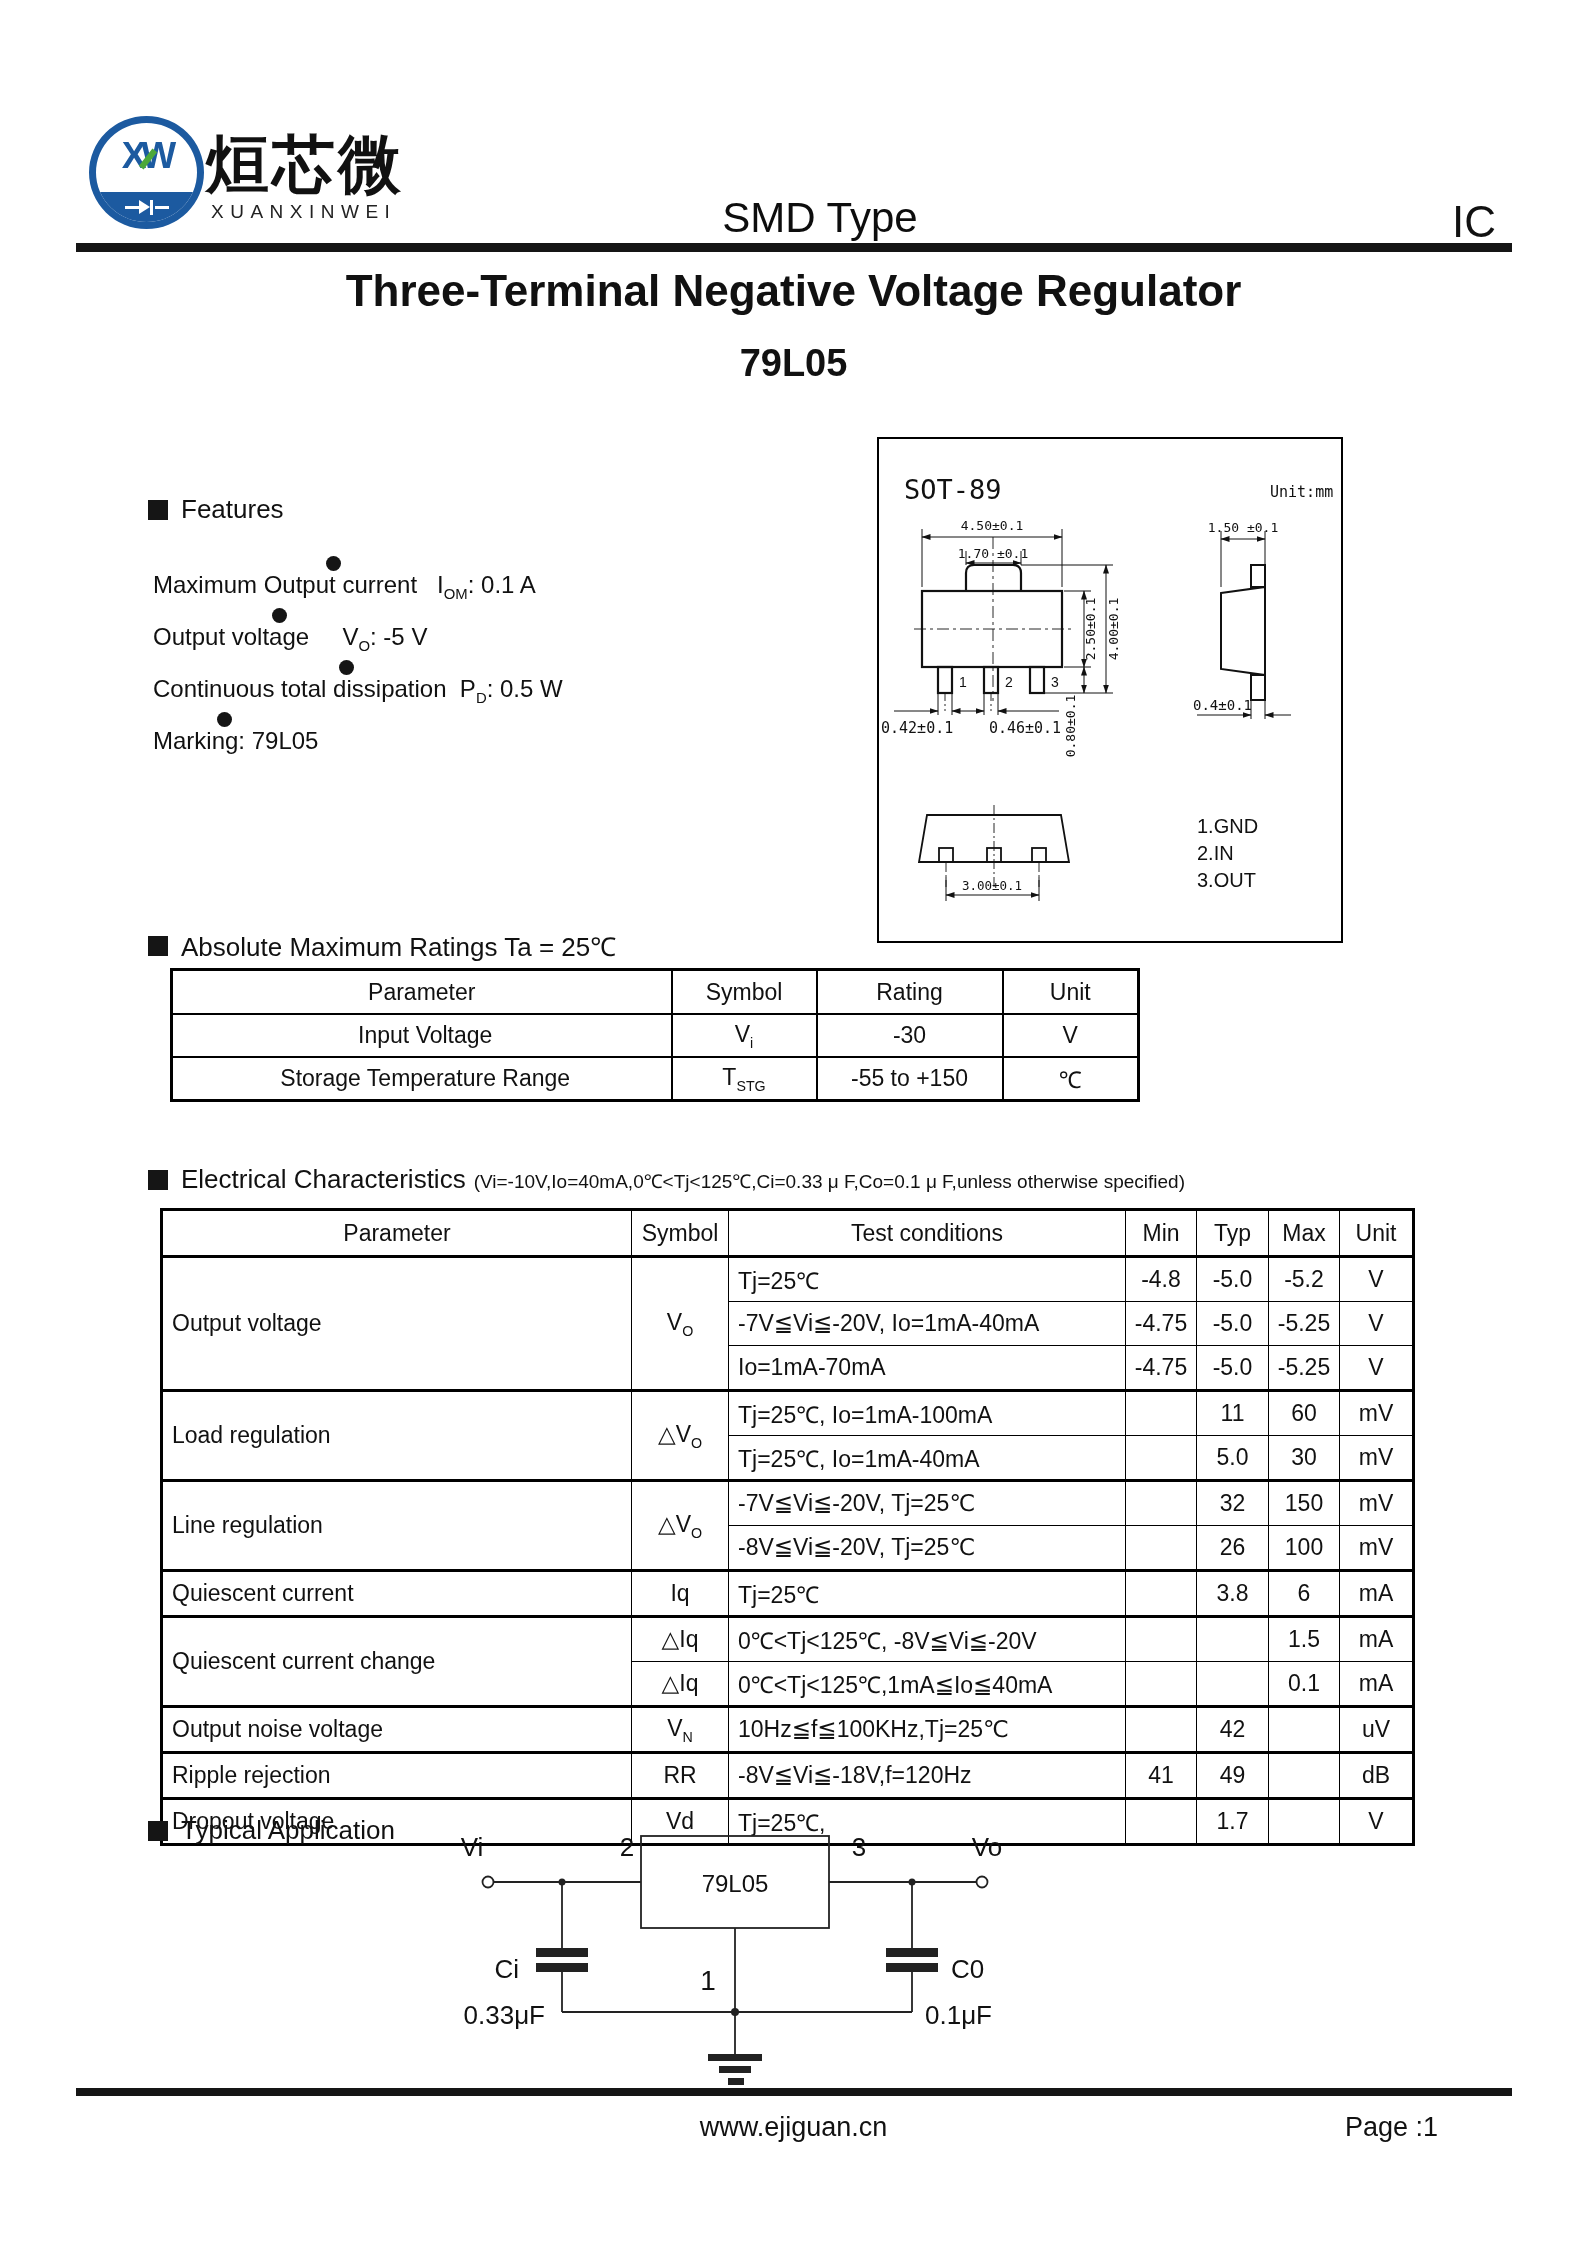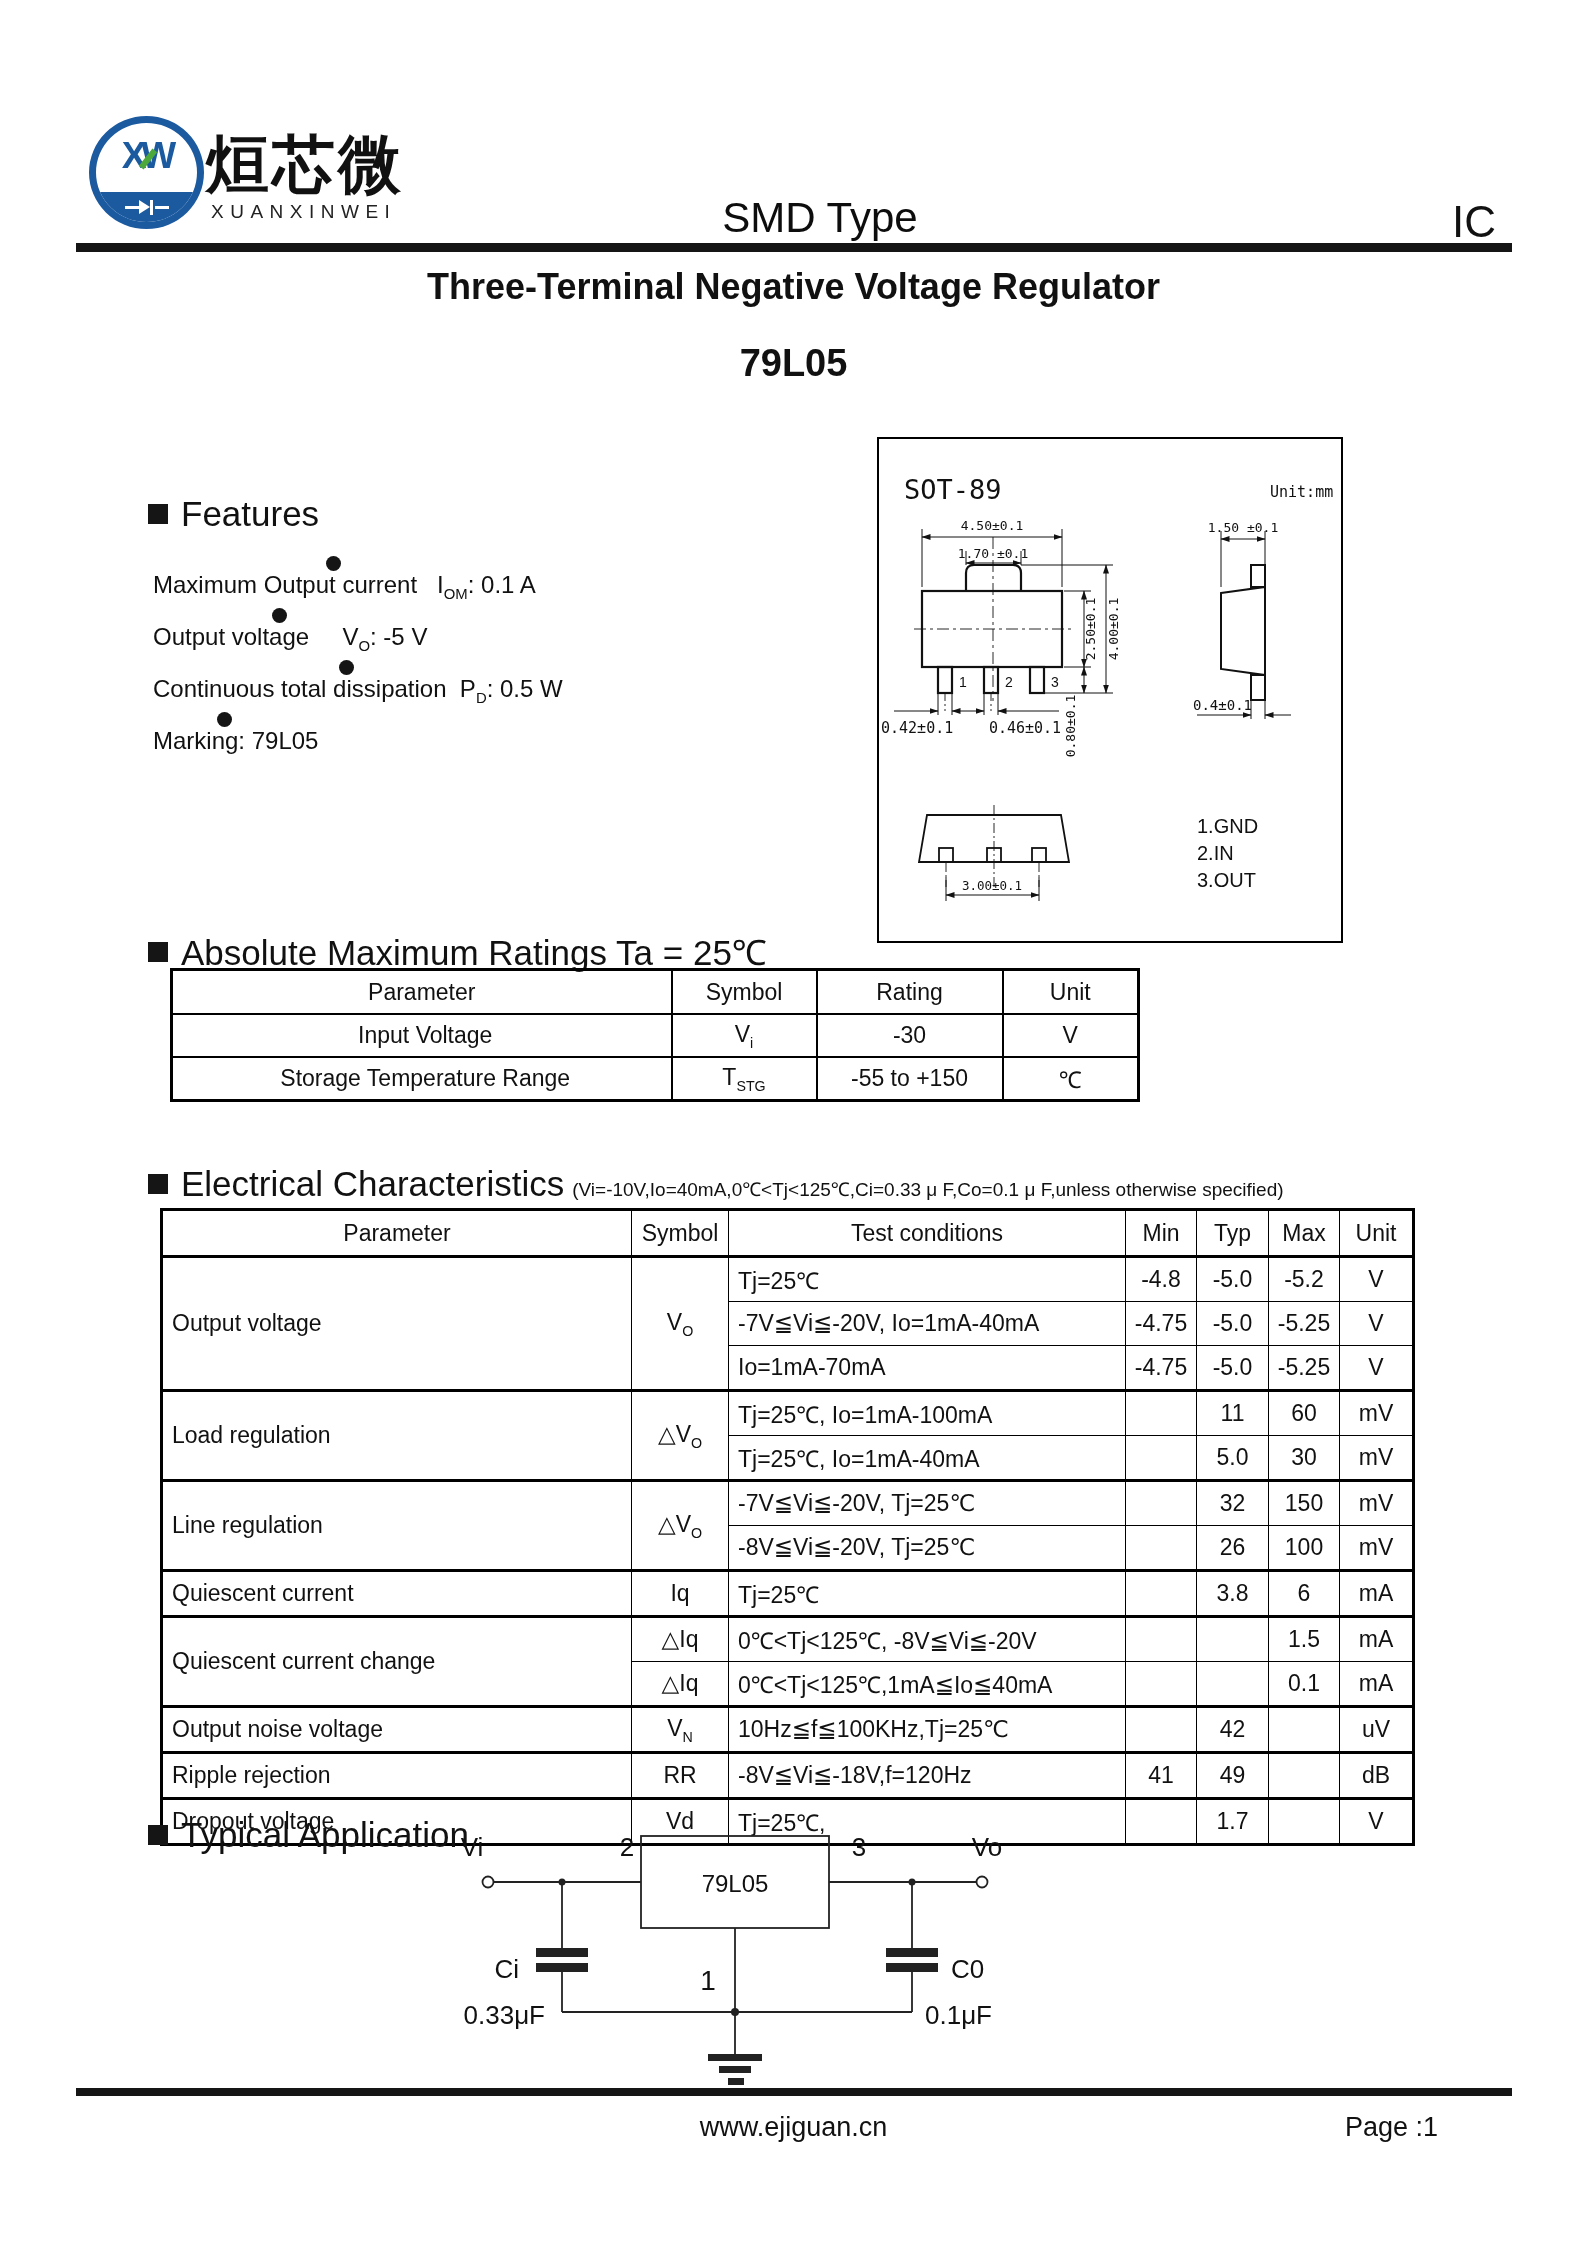--- a/index.html
+++ b/index.html
@@ -21,27 +21,27 @@
   #green-slash{left:137px;top:156px;width:22px;height:6px;background:#4ca83a;
                transform:rotate(-52deg);}
   #cn-name{left:206px;top:133px;font-size:63px;font-weight:bold;letter-spacing:3px;
            font-family:"DejaVu Sans",sans-serif;line-height:1;}
   #en-name{left:211px;top:201px;font-size:19px;letter-spacing:6.5px;color:#222;}
   #doc-type{left:0;top:194px;width:1640px;text-align:center;font-size:42px;color:#0d0d0d;}
   #category{left:1452px;top:197px;font-size:44px;}
   .rule{left:76px;width:1436px;background:#151515;}
   #header-rule{top:243px;height:9px;}
   
-  #main-title{left:0;top:266px;width:1587px;text-align:center;font-size:36px;font-weight:bold;}
+  #main-title{left:0;top:266px;width:1587px;text-align:center;font-size:44px;font-weight:bold;}
   #part-number{left:0;top:342px;width:1587px;text-align:center;font-size:38px;font-weight:bold;}
   
   .sec{display:flex;align-items:baseline;}
   .sq{display:inline-block;width:20px;height:20px;background:#151515;margin-right:13px;
       align-self:center;}
-  .sec-t{font-size:35px;}
+  .sec-t{font-size:26px;}
   .sec-n{font-size:19px;margin-left:8px;}
   
   .feat{display:flex;align-items:center;flex-direction:column;}
   .bullet{width:15px;height:15px;border-radius:50%;background:#151515;margin-right:22px;}
   .feat-t{font-size:24px;}
   
   #pkg-box{left:877px;top:437px;width:462px;height:502px;border:2px solid #000;}
   
   table{border-collapse:collapse;table-layout:fixed;}
   td{vertical-align:middle;font-size:23px;color:#111;overflow:hidden;white-space:nowrap;}

